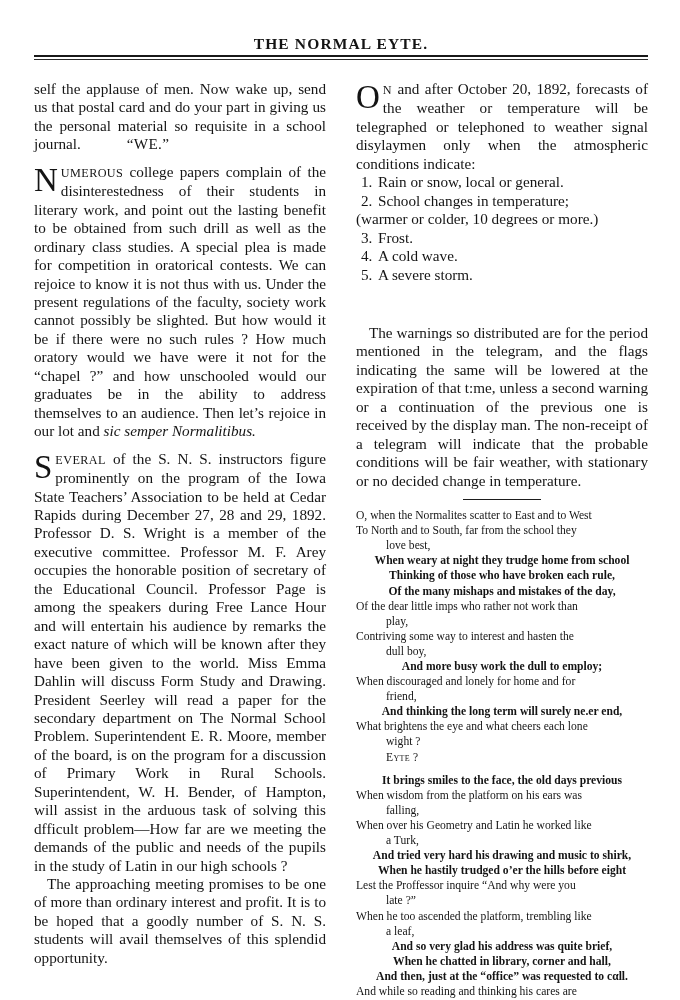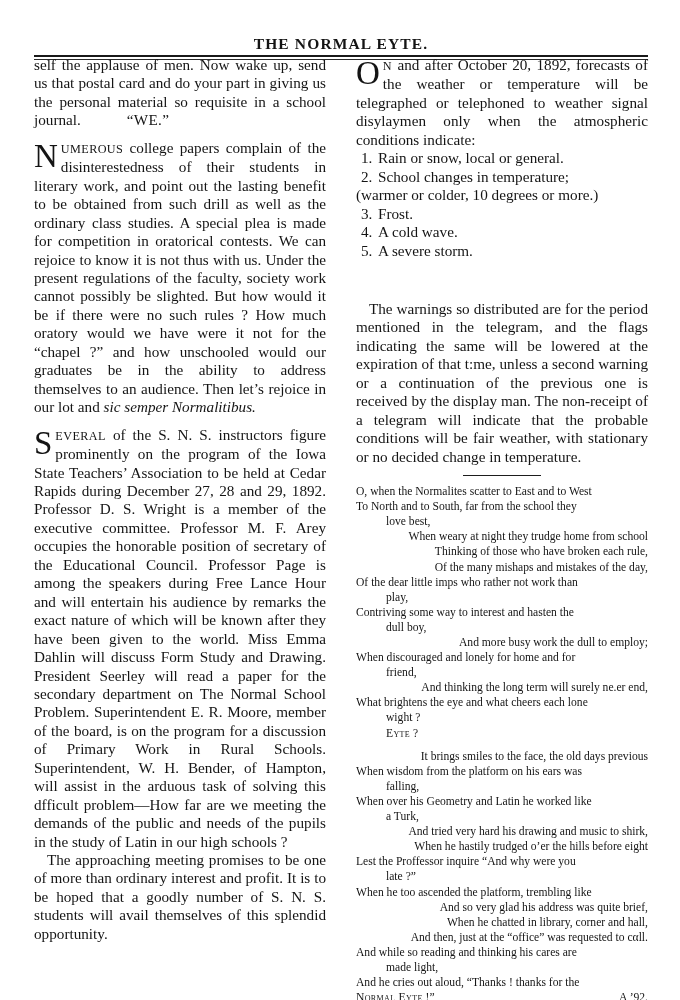--- a/index.html
+++ b/index.html
@@ -47,21 +47,21 @@
   }
   .rule-double .r2 {
     position: absolute; left: 0; top: 4px;
     width: 100%; height: 1px; background: #2b2b2b;
   }
 
   
   .columns {
     position: absolute;
     left: 34px;
-    top: 56px;
+    top: 80px;
     width: 614px;
     height: 920px;
     display: flex;
     justify-content: space-between;
   }
   .col {
     width: 292px;
     position: relative;
   }
   .col-left { margin-right: 6px; }
@@ -138,21 +138,21 @@
   .poem .pline {
     margin: 0;
     white-space: normal;
     text-align: justify;
     text-justify: inter-word;
   }
   .poem .pline.cont {
     padding-left: 30px;
     text-align: left;
   }
-  .poem .pline.plain { text-align: right; }
+  .poem .pline.plain { text-align: center; font-weight: bold; }
   .poem .stanza-gap { height: 8px; }
   .poem .sc {
     font-variant: small-caps;
     letter-spacing: 0.35px;
   }
   .poem .lastline {
     display: flex;
     justify-content: space-between;
     align-items: baseline;
   }
@@ -231,20 +231,21 @@
           <div class="pline plain">It brings smiles to the face, the old days previous</div>
           <div class="pline">When wisdom from the platform on his ears was</div>
           <div class="pline cont">falling,</div>
           <div class="pline">When over his Geometry and Latin he worked like</div>
           <div class="pline cont">a Turk,</div>
           <div class="pline plain">And tried very hard his drawing and music to shirk,</div>
           <div class="pline plain">When he hastily trudged o’er the hills before eight</div>
           <div class="pline">Lest the Proffessor inquire “And why were you</div>
           <div class="pline cont">late ?”</div>
           <div class="pline">When he too ascended the platform, trembling like</div>
+          <div class="pline cont">a leaf,</div>
           <div class="pline plain">And so very glad his address was quite brief,</div>
           <div class="pline plain">When he chatted in library, corner and hall,</div>
           <div class="pline plain">And then, just at the “office” was requested to cαll.</div>
           <div class="pline">And while so reading and thinking his cares are</div>
           <div class="pline cont">made light,</div>
           <div class="pline">And he cries out aloud, “Thanks ! thanks for the</div>
           <div class="pline lastline">
             <span><span class="sc">Normal Eyte</span><span> !”</span></span>
             <span>A ’92.</span>
           </div>

